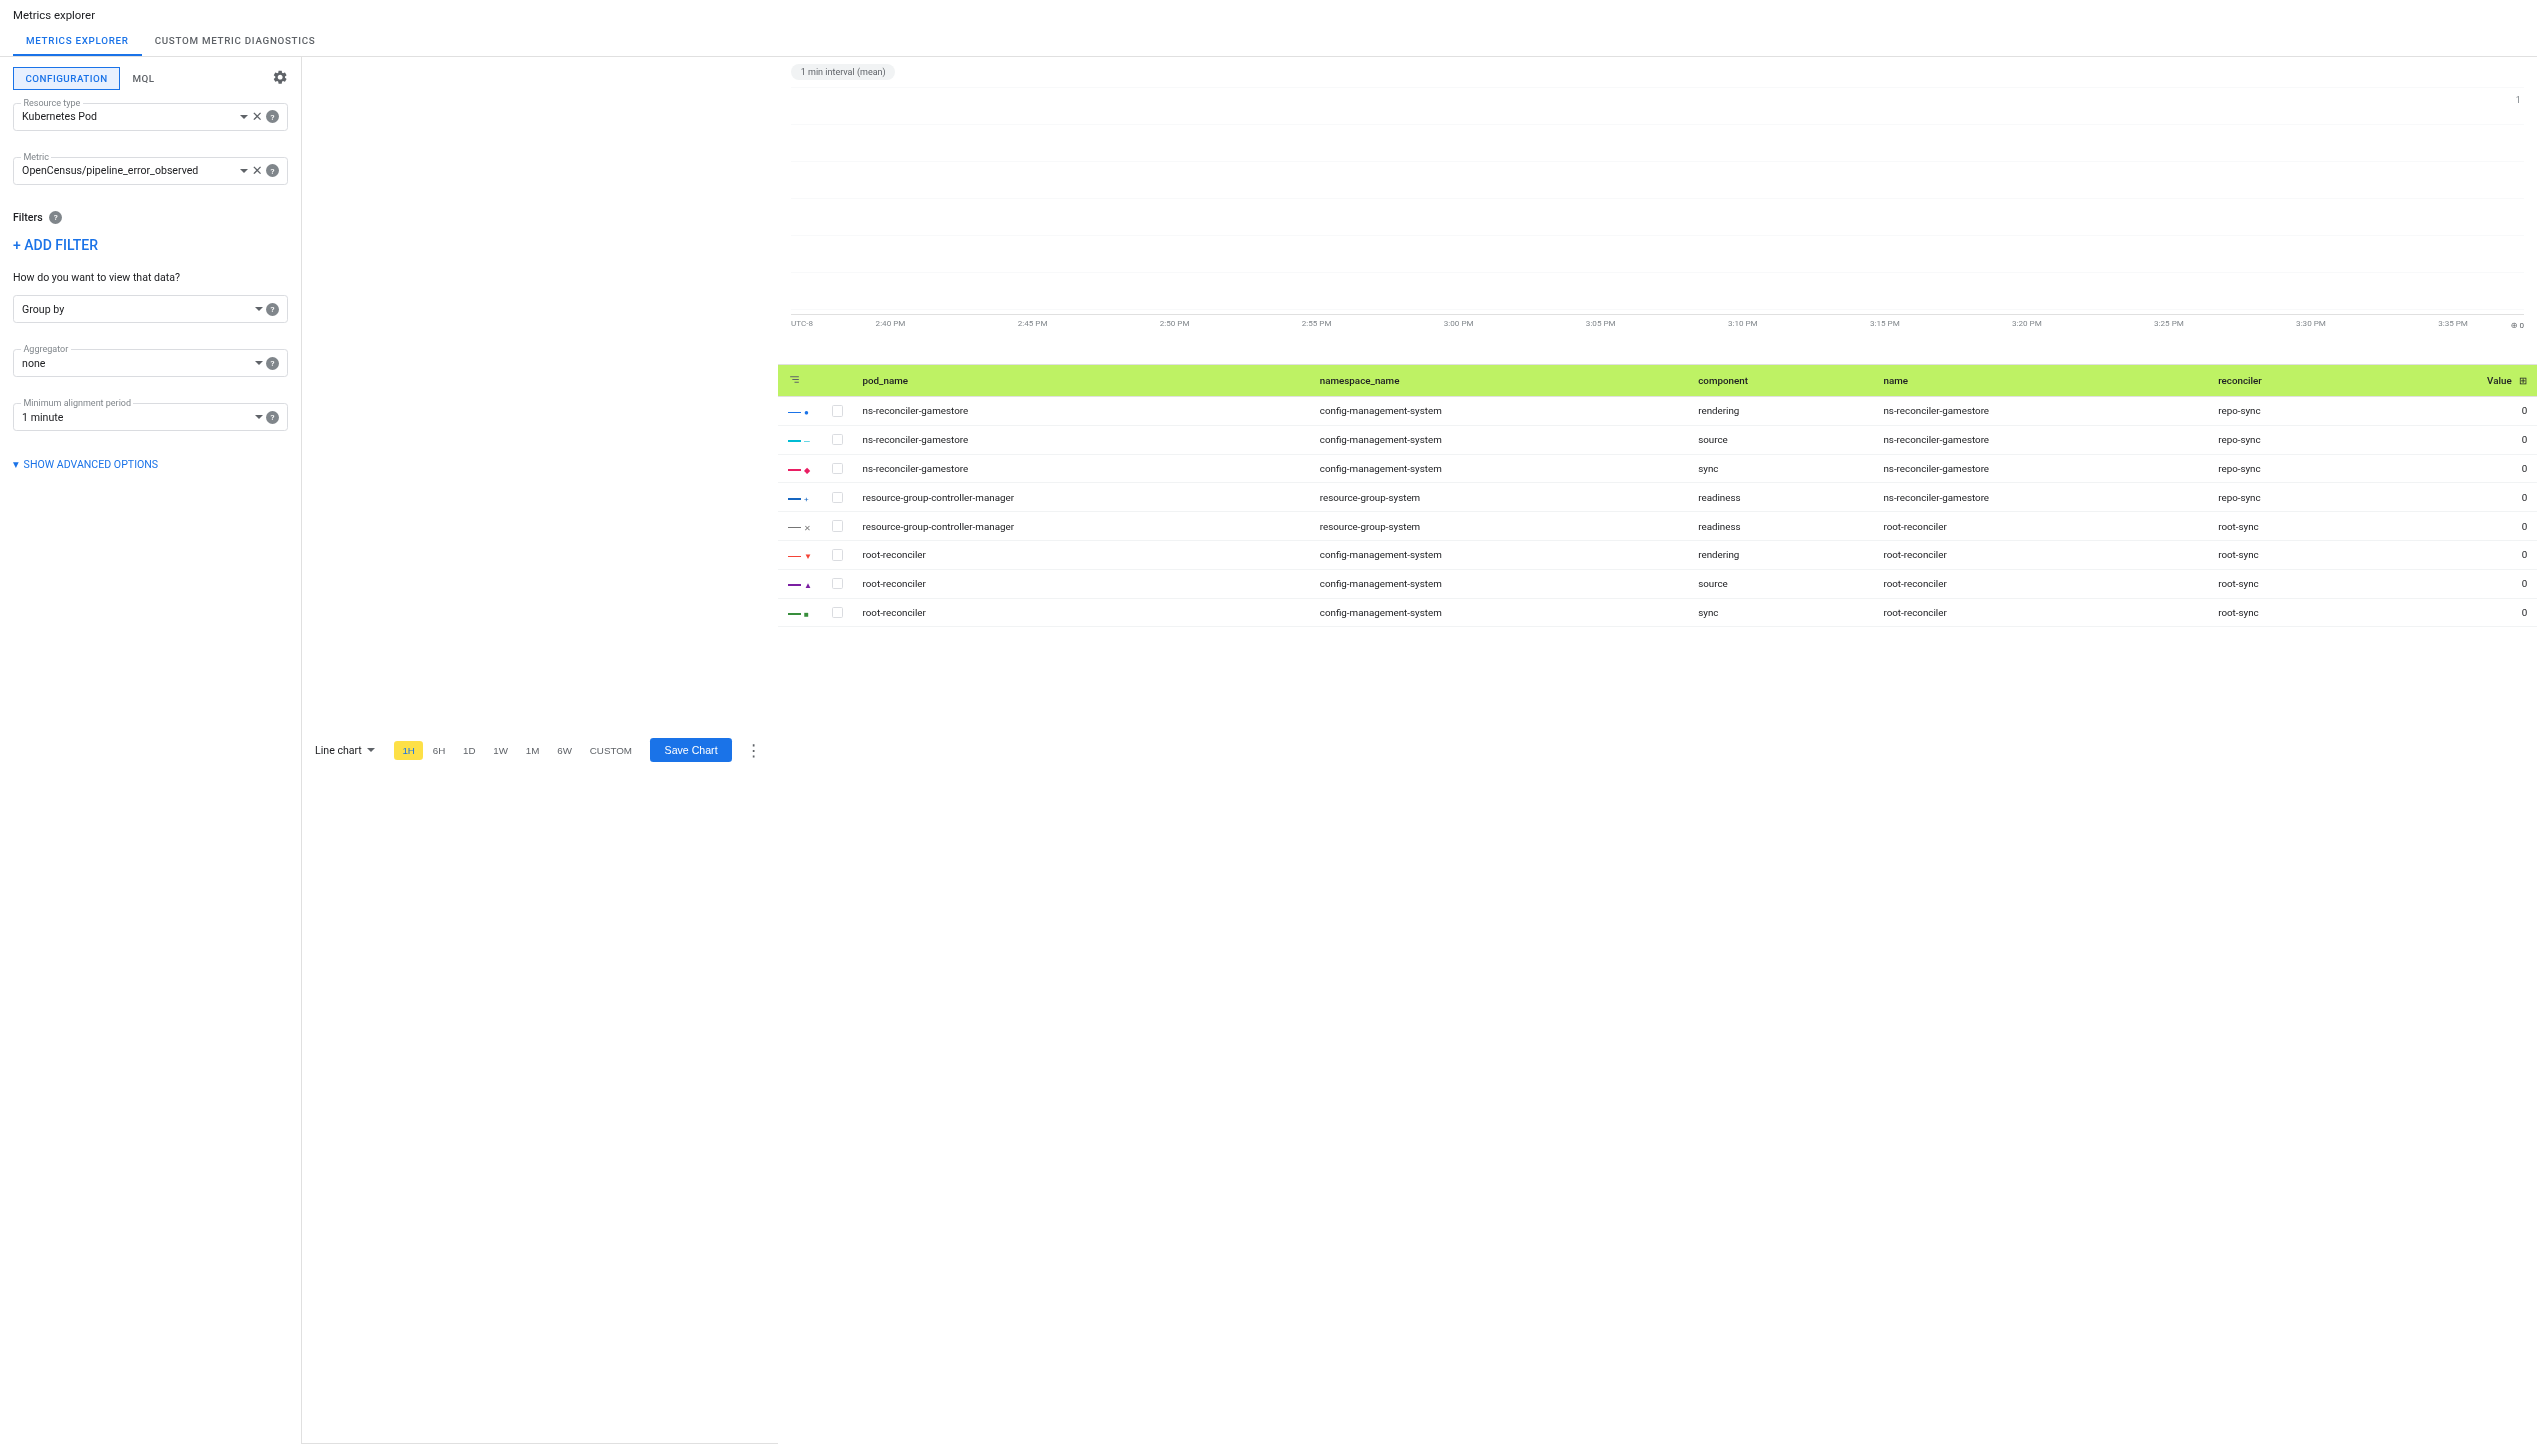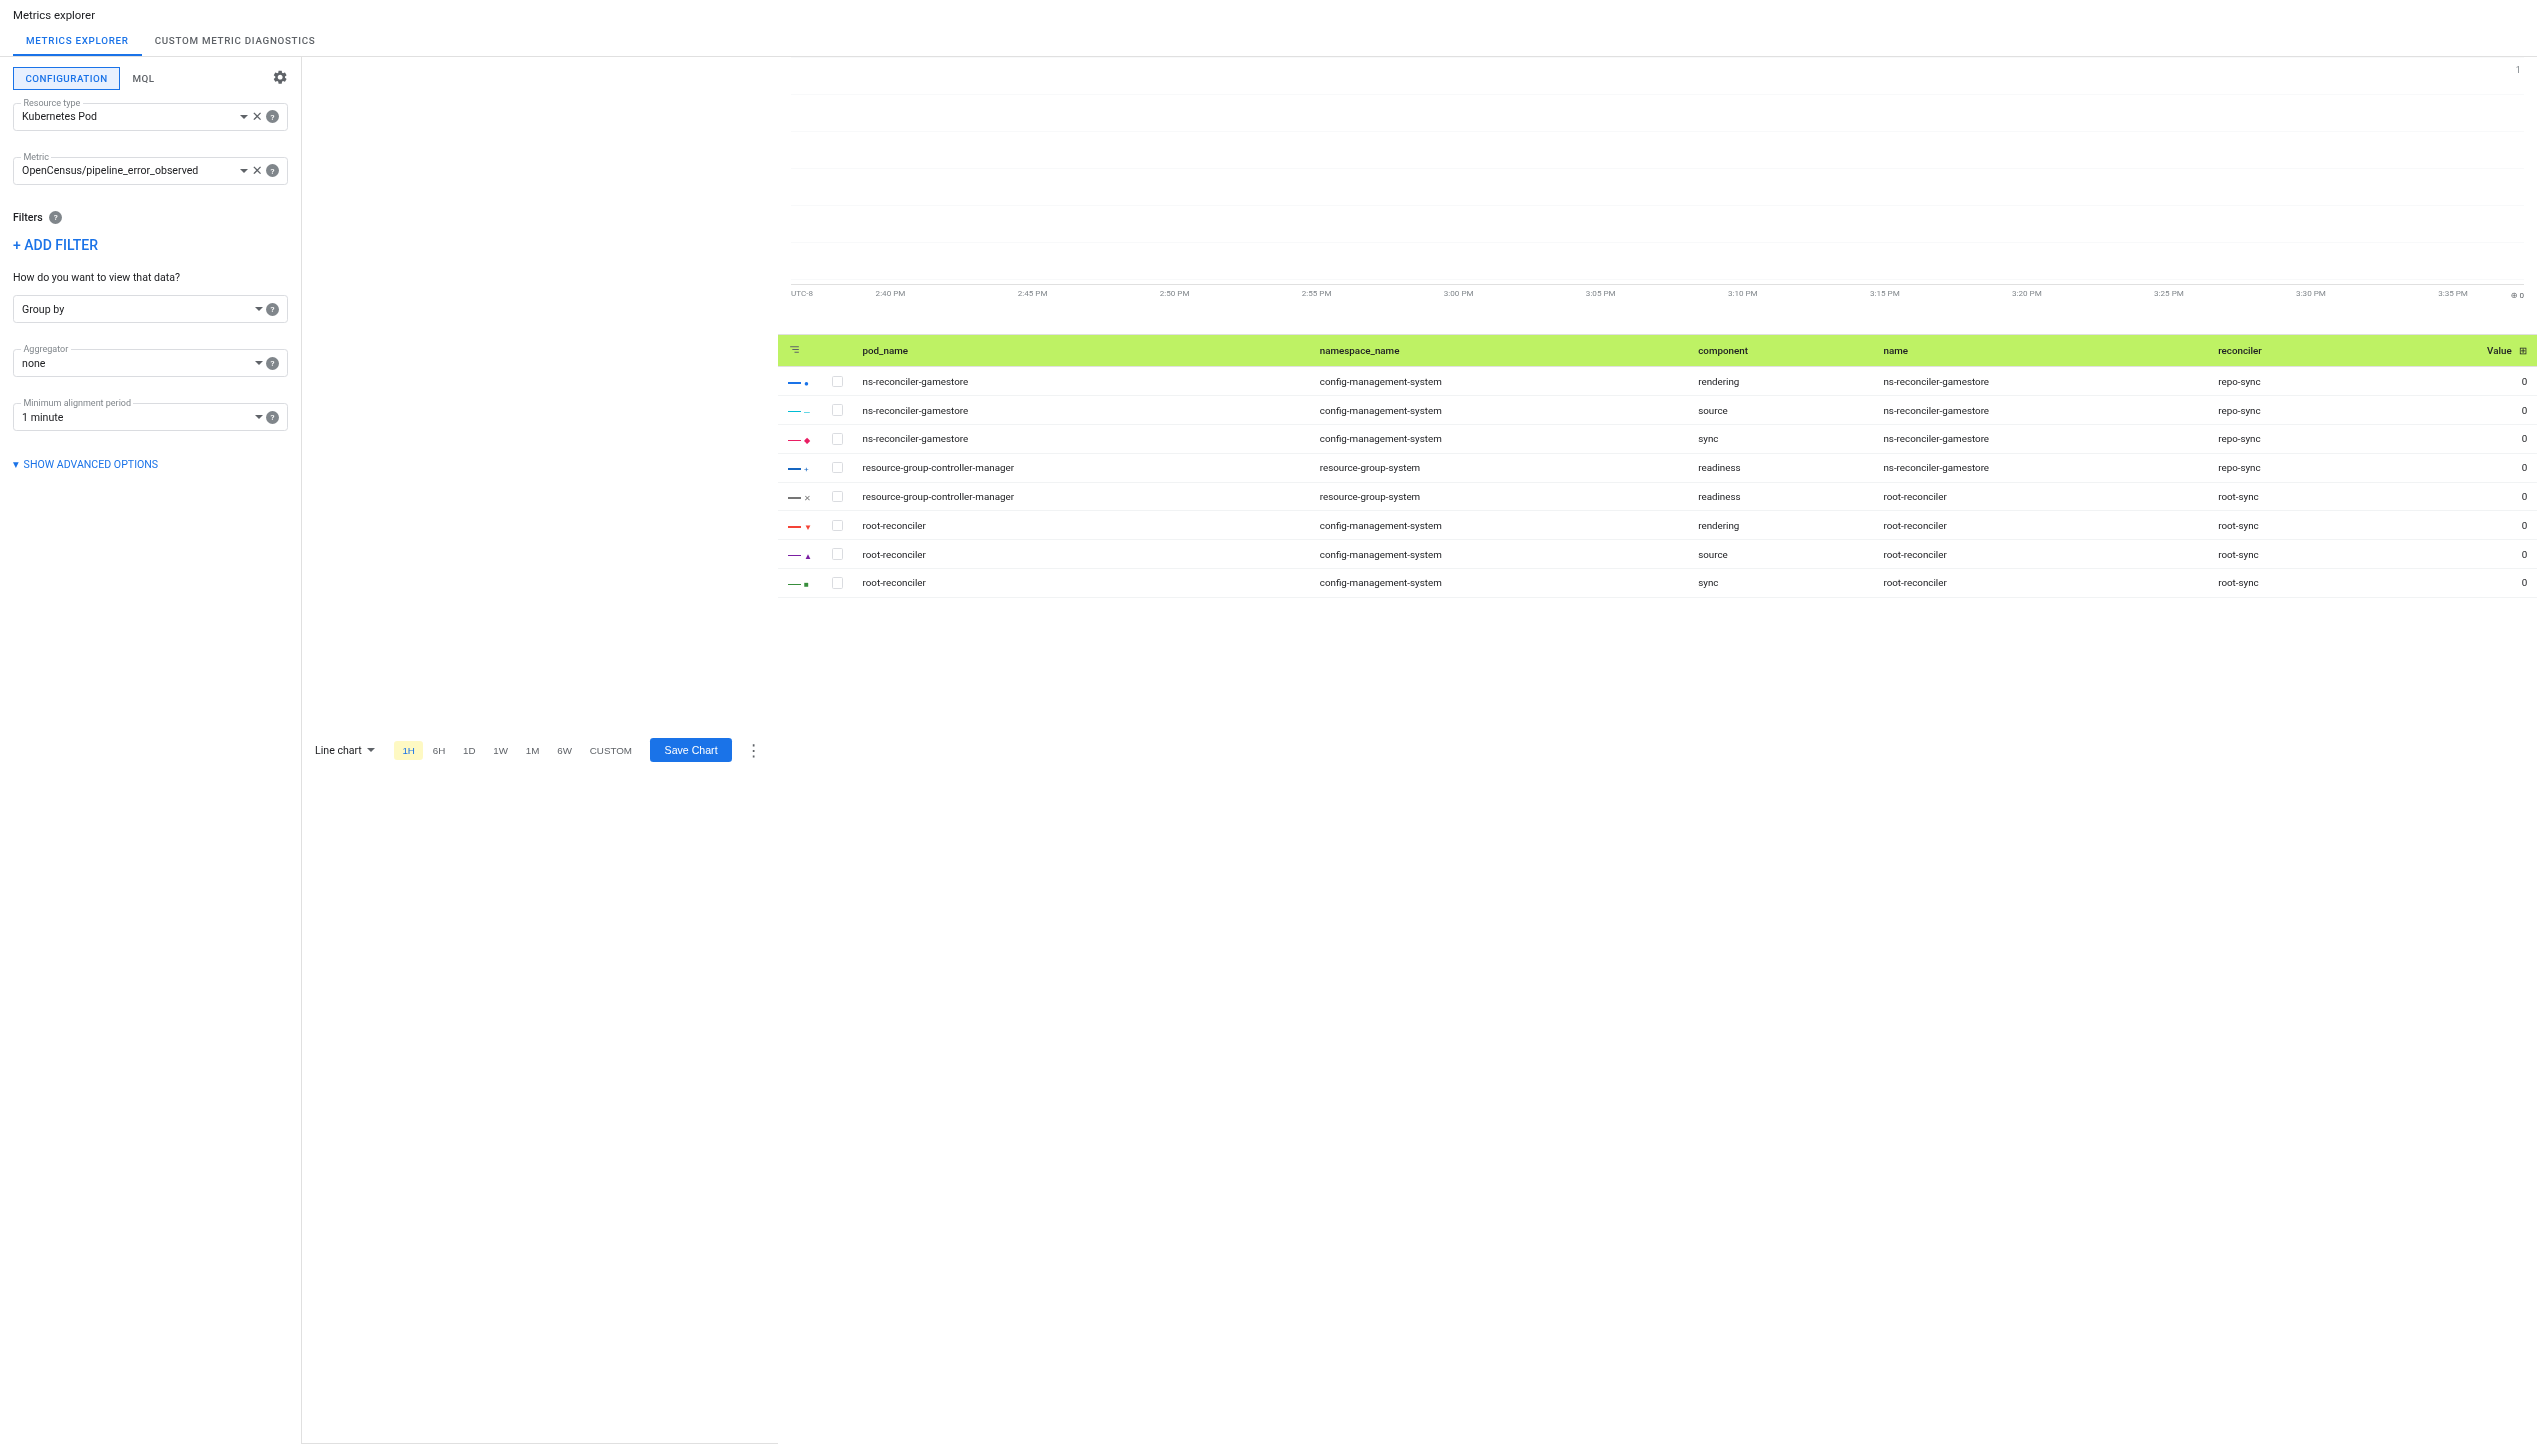--- a/index.html
+++ b/index.html
@@ -211,21 +211,21 @@
       font-size: 9.8px;
       font-weight: 500;
       color: #5f6368;
       cursor: pointer;
       border-radius: 3.3px;
       border: none;
       background: none;
     }
     .time-btn.active {
       color: #1a73e8;
-      background: #fef9c3;
+      background: #fde047;
     }
     .save-chart-btn {
       padding: 5.7px 14.7px;
       background: #1a73e8;
       color: #fff;
       border: none;
       border-radius: 3.3px;
       font-size: 10.6px;
       font-weight: 500;
       cursor: pointer;
@@ -467,20 +467,23 @@
         <button class="time-btn">1M</button>
         <button class="time-btn">6W</button>
         <button class="time-btn">CUSTOM</button>
       </div>
       <button class="save-chart-btn">Save Chart</button>
       <span class="more-btn">⋮</span>
     </div>
 
     <div class="chart-area">
 
+      <div class="chart-meta">
+        <span class="interval-badge">1 min interval (mean)</span>
+      </div>
 
       <div class="chart-canvas">
         <span class="chart-value-label">1</span>
         <div class="chart-grid">
           
         </div>
 
         <div class="chart-x-axis">
           <span class="x-utc">UTC-8</span>
           <span class="x-label">2:40 PM</span>

